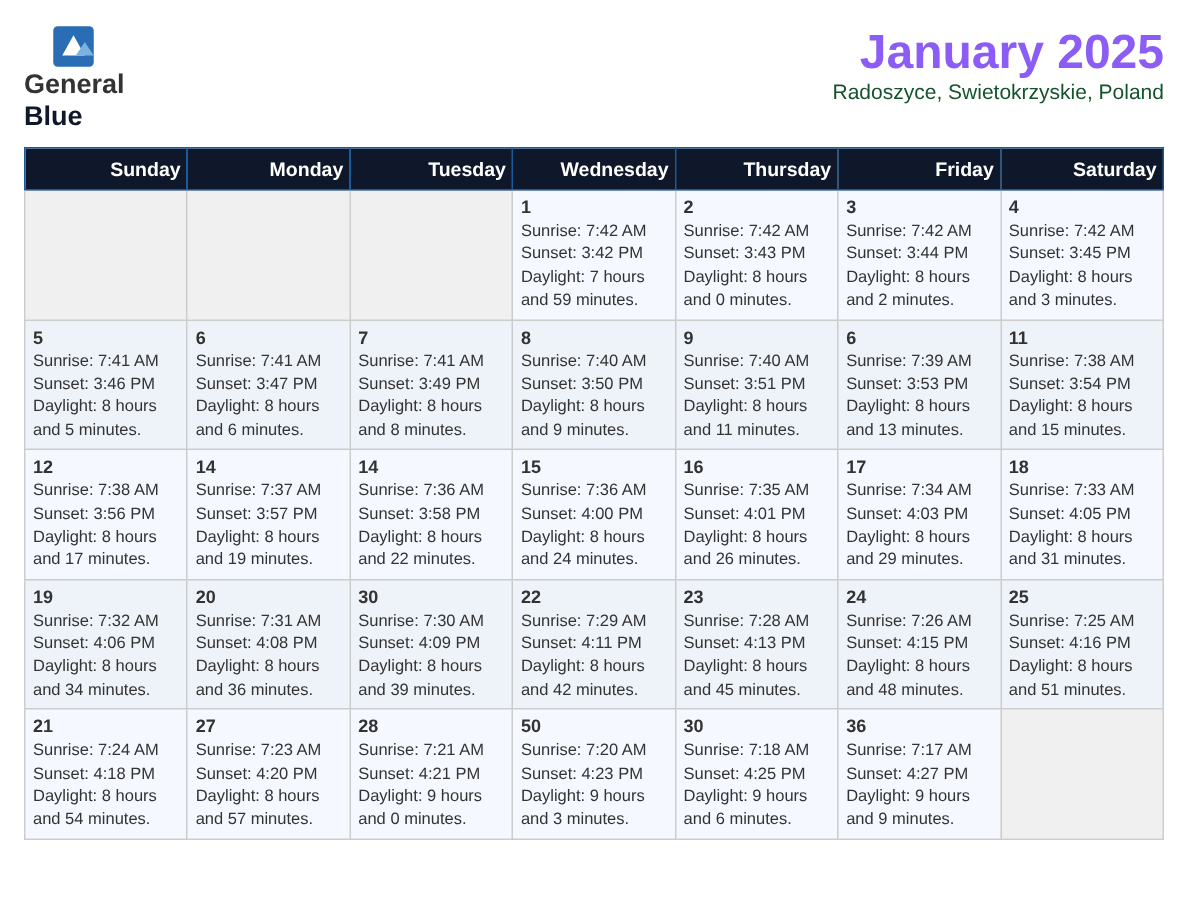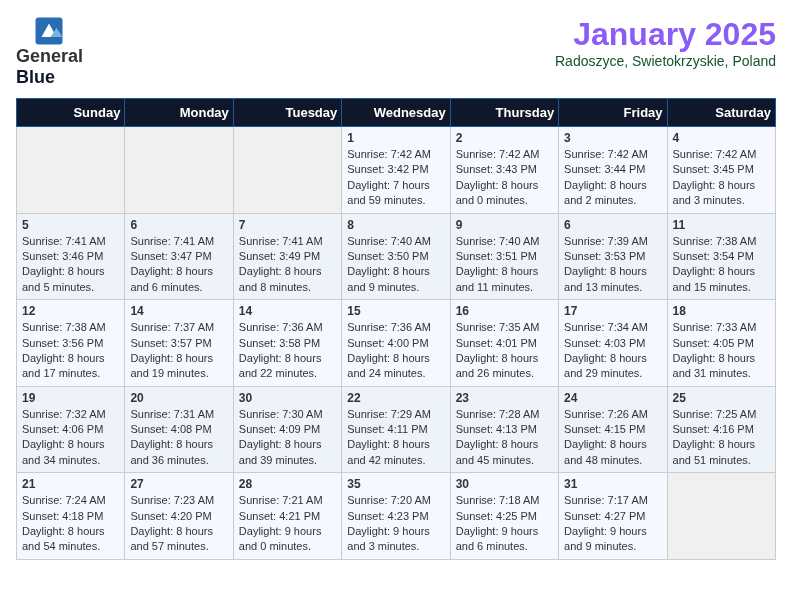--- a/index.html
+++ b/index.html
@@ -235,27 +235,27 @@
         </td>
         <td>
           <span class="day-number">27</span>
           <div class="cell-text">Sunrise: 7:23 AM<br>Sunset: 4:20 PM<br>Daylight: 8 hours and 57 minutes.</div>
         </td>
         <td>
           <span class="day-number">28</span>
           <div class="cell-text">Sunrise: 7:21 AM<br>Sunset: 4:21 PM<br>Daylight: 9 hours and 0 minutes.</div>
         </td>
         <td>
-          <span class="day-number">35</span>
+          <span class="day-number">50</span>
           <div class="cell-text">Sunrise: 7:20 AM<br>Sunset: 4:23 PM<br>Daylight: 9 hours and 3 minutes.</div>
         </td>
         <td>
           <span class="day-number">30</span>
           <div class="cell-text">Sunrise: 7:18 AM<br>Sunset: 4:25 PM<br>Daylight: 9 hours and 6 minutes.</div>
         </td>
         <td>
-          <span class="day-number">31</span>
+          <span class="day-number">36</span>
           <div class="cell-text">Sunrise: 7:17 AM<br>Sunset: 4:27 PM<br>Daylight: 9 hours and 9 minutes.</div>
         </td>
         <td class="empty-cell"></td>
       </tr>
     </tbody>
 </table>
 
 </body></html>

